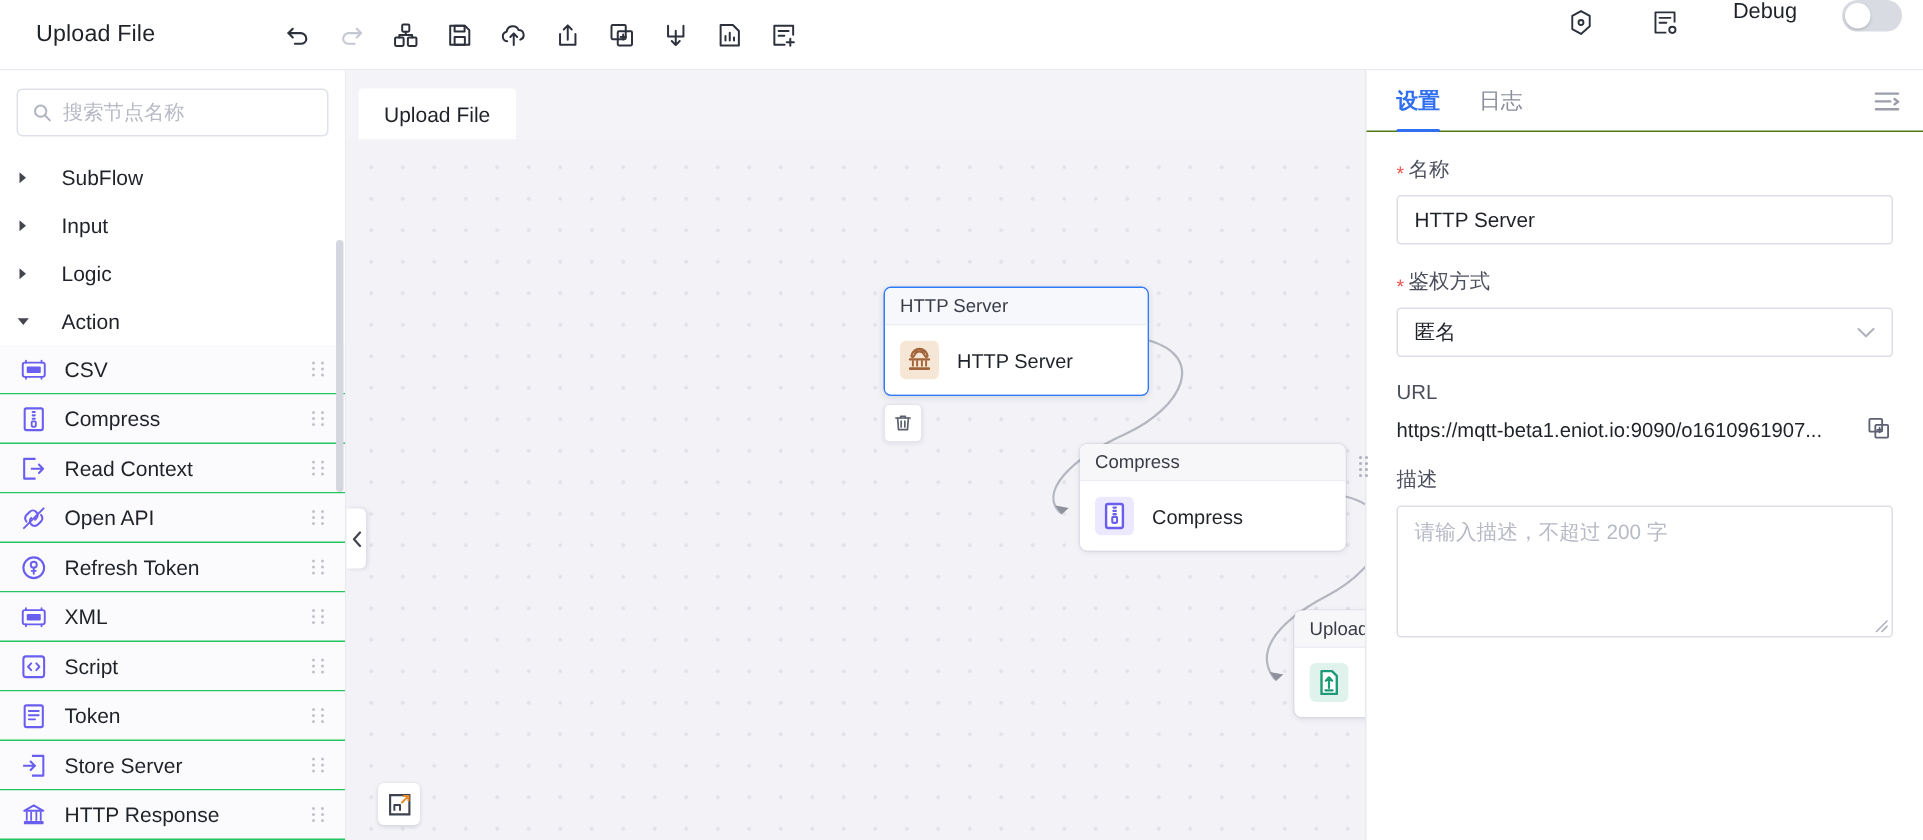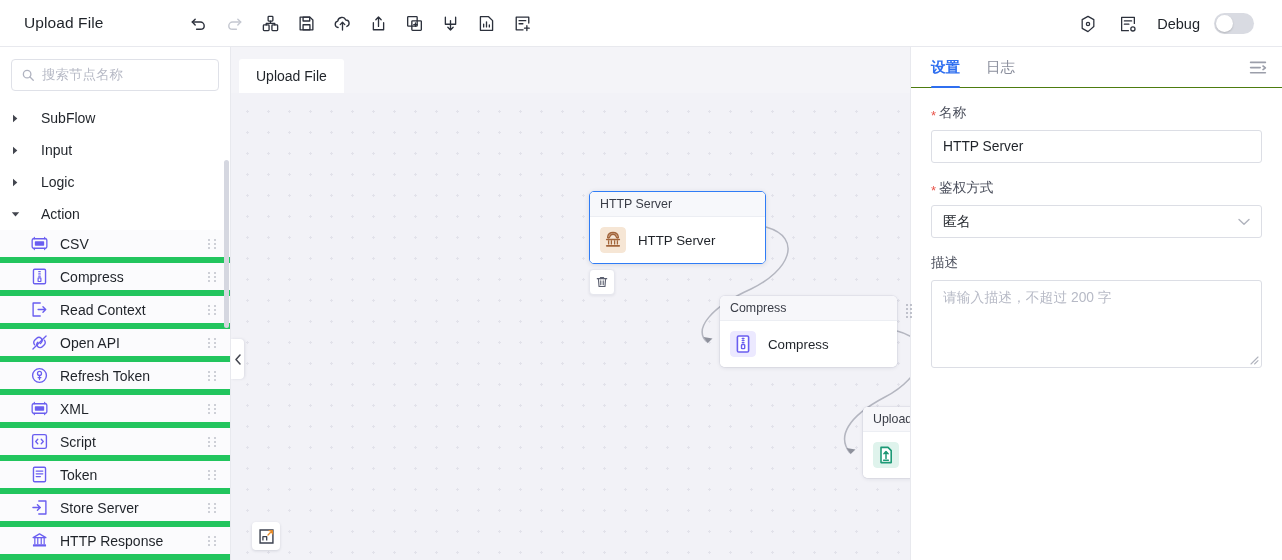--- a/index.html
+++ b/index.html
@@ -29,22 +29,22 @@
   }
   .toolbar { display: flex; align-items: center; margin-left: 80px; gap: 6px; }
   .tb-btn {
     width: 30px; height: 30px;
     display: flex; align-items: center; justify-content: center;
     border-radius: 4px; cursor: pointer;
   }
   .tb-btn.disabled { cursor: default; }
   .tb-btn svg { display: block; }
   .header-right {
-    position: absolute; right: 28px; top: 0; height: 47px;
-    display: flex; align-items: center; gap: 10px;
+    position: absolute; right: 14px; top: 0; height: 47px;
+    display: flex; gap: 26px;
   }
   .debug-label { font-size: 14.5px; color: #1f2329; margin-left: 4px; }
   .toggle {
     width: 40px; height: 21px; border-radius: 11px;
     background: #d9dbe2; position: relative; cursor: pointer;
     margin-left: 4px;
   }
   .toggle .knob {
     position: absolute; top: 2px; left: 2px;
     width: 17px; height: 17px; border-radius: 50%;
@@ -75,23 +75,23 @@
     padding-left: 10px; gap: 21px; cursor: pointer;
     font-size: 14px; color: #1f2329;
   }
   .tree-group .caret {
     width: 10px; display: flex; align-items: center; justify-content: center;
     color: #43464f;
   }
   .tree-group:first-child { margin-top: 2px; }
   .node-item {
     height: 33px; display: flex; align-items: center;
-    padding-left: 30px; padding-right: 13px; gap: 11px;
+    padding-left: 13px; padding-right: 13px; gap: 11px;
     font-size: 14px; color: #1f2329;
-    border-bottom: 6px solid #22c55e;
+    border-bottom: 1px solid #22c55e;
     background: #fbfbfd;
     cursor: grab;
   }
   .node-item .nm { flex: 1; white-space: nowrap; overflow: hidden; }
   .node-icon { width: 19px; height: 19px; display: block; flex: 0 0 19px; }
   .drag-dots { width: 10px; height: 12px; opacity: .85; }
   .sb-scroll {
     position: absolute; right: 1.5px; top: 58px;
     width: 5px; height: 168px; border-radius: 3px;
     background: #d5d7e0;
@@ -718,20 +718,35 @@
             <span>鉴权方式</span>
           </div>
           <div class="selbox">
             <span>匿名</span>
             <svg width="12" height="8" viewBox="0 0 12 8" fill="none">
               <path d="M1 1.4L6 6.2 11 1.4" stroke="#b0b3bd" stroke-width="1.4" stroke-linecap="round" stroke-linejoin="round"></path>
             </svg>
           </div>
         </div>
 
+        <div class="fld">
+          <div class="fld-label">
+            <span>URL</span>
+          </div>
+          <div class="urlrow">
+            <span class="u">https://mqtt-beta1.eniot.io:9090/o1610961907...</span>
+            <span class="copy-btn">
+              <svg width="17" height="17" viewBox="0 0 18 18" fill="none" stroke="#5c6070" stroke-width="1.3" stroke-linejoin="round">
+                <rect x="2.4" y="2.4" width="9" height="9" rx=".8"></rect>
+                  <rect x="6.6" y="6.6" width="9" height="9" rx=".8"></rect>
+                <path d="M9.6 8.6v3.2M8 10.2h3.2" stroke-linecap="round"></path>
+              </svg>
+            </span>
+          </div>
+        </div>
 
         <div class="fld">
           <div class="fld-label">
             <span>描述</span>
           </div>
           <div class="ta">
             <span>请输入描述，不超过 200 字</span>
             <svg class="grip" viewBox="0 0 11 11">
               <path d="M10 3L3 10M10 6.6L6.6 10" stroke="#b0b3bd" stroke-width="1.1" stroke-linecap="round"></path>
             </svg>

